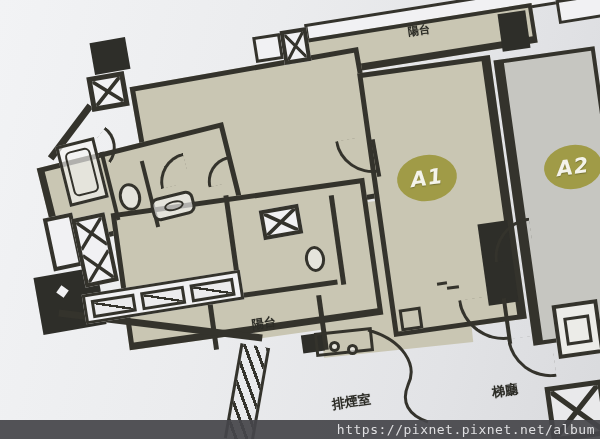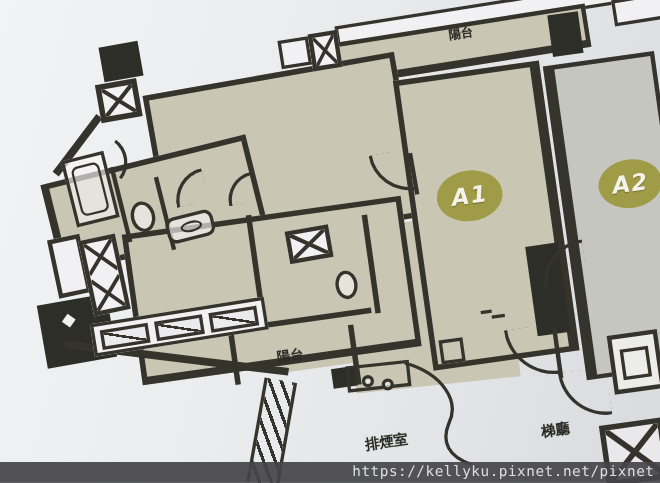--- a/index.html
+++ b/index.html
@@ -134,16 +134,16 @@
   <div class="abs truss" style="left:232px;top:345px;width:30px;height:96px;transform:rotate(10deg);z-index:6;"></div>
 
   <div class="abs lbl" style="left:408px;top:23px;font-size:11px;z-index:7;">陽台</div>
   <div class="abs lbl" style="left:252px;top:315px;font-size:12px;z-index:7;">陽台</div>
   <div class="abs lbl" style="left:332px;top:393px;font-size:13px;z-index:7;">排煙室</div>
   <div class="abs lbl" style="left:492px;top:382px;font-size:13px;z-index:7;">梯廳</div>
   <div class="abs badge" style="left:397px;top:155px;width:60px;height:46px;z-index:7;">A1</div>
   <div class="abs badge" style="left:544px;top:145px;width:58px;height:44px;z-index:7;">A2</div>
 
   <div class="abs wm-bar">
-    <span class="wm-text">https://kellyku.pixnet.net/pixnet</span>
+    <span class="wm-text">https://pixnet.pixnet.net/album</span>
   </div>
 
 </div>
 
 </body></html>

